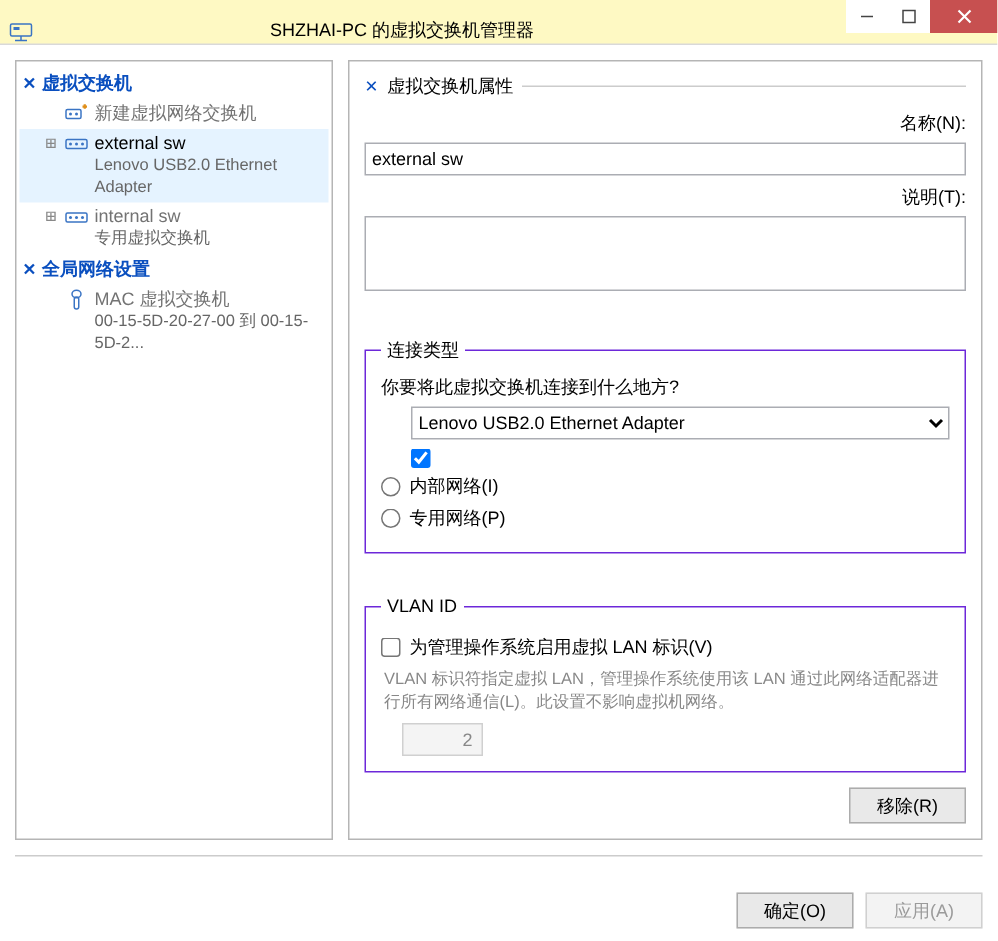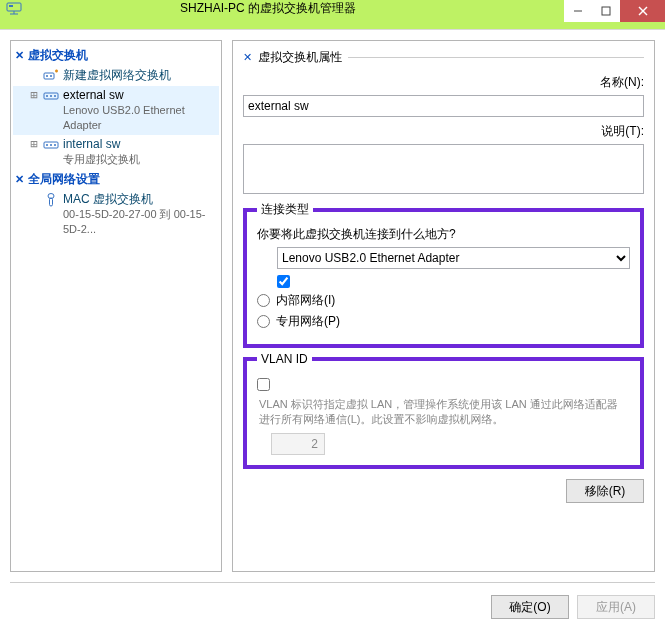--- a/index.html
+++ b/index.html
@@ -11,24 +11,24 @@
     background: #fff;
     width: 665px;
     height: 627px;
     overflow: hidden;
     position: relative;
   }
 
   
   .titlebar {
     height: 30px;
-    background: #bef264;
+    background: #fef9c3;
     border-bottom: 1px solid #d9d9d9;
     display: flex;
-    align-items: flex-start;
+    align-items: flex-end;
     padding-left: 6px;
   }
   .titlebar .app-icon {
     width: 16px; height: 16px;
     display: flex; align-items: center; justify-content: center;
     color: #1a62b8;
   }
   .titlebar .title {
     flex: 1;
     text-align: center;
@@ -98,21 +98,21 @@
     width: 10px;
     text-align: center;
     flex: none;
   }
   .tree-item .ico {
     width: 16px; height: 16px; flex: none;
     display: flex; align-items: center; justify-content: center;
     color: #3a74c4;
   }
   .tree-item .labels { display: flex; flex-direction: column; }
-  .tree-item .label { color: #0c4a6e; }
+  .tree-item .label { color: #737373; }
   .tree-item .sub { color: #666; font-size: 11px; }
   .tree-item.selected {
     background: #e5f3ff;
   }
   .tree-item.selected .label { color: #000; }
 
   
   .form-pane {
     flex: 1;
     border: 1px solid #b5b5b5;
@@ -156,22 +156,22 @@
   .multiline {
     width: 100%;
     height: 50px;
     border: 1px solid #abadb3;
     padding: 2px 4px;
     font: inherit;
     resize: none;
   }
 
   fieldset.group {
-    border: 4px solid #6d28d9;
-    margin: 4px 0 0 0;
+    border: 1px solid #6d28d9;
+    margin: 28px 0 0 0;
     padding: 8px 10px 10px 10px;
   }
   fieldset.group legend {
     padding: 0 4px;
     font-size: 12px;
   }
 
   .radio-row, .check-row {
     display: flex;
     align-items: center;
@@ -213,21 +213,21 @@
   .remove-row {
     display: flex;
     justify-content: flex-end;
     margin-top: 10px;
   }
 
   
   .button-strip {
     border-top: 1px solid #cccccc;
     margin-top: 10px;
-    padding-top: 12px;
+    padding-top: 24px;
     display: flex;
     justify-content: flex-end;
     gap: 8px;
   }
   button.win {
     min-width: 78px;
     height: 24px;
     border: 1px solid #acacac;
     background: #e9e9e9;
     font: inherit;
@@ -395,20 +395,21 @@
           <span>专用网络(P)</span>
         </div>
       </fieldset>
 
       
       <fieldset class="group">
         <legend>VLAN ID</legend>
 
         <div class="check-row">
           <input type="checkbox" style="">
+          <span>为管理操作系统启用虚拟 LAN 标识(V)</span>
         </div>
 
         <div class="hint">VLAN 标识符指定虚拟 LAN，管理操作系统使用该 LAN 通过此网络适配器进行所有网络通信(L)。此设置不影响虚拟机网络。</div>
 
         <div class="vlan-id-row">
           <input class="vlan-id-input" disabled="" value="2" style="">
         </div>
       </fieldset>
 
       <div class="remove-row">

